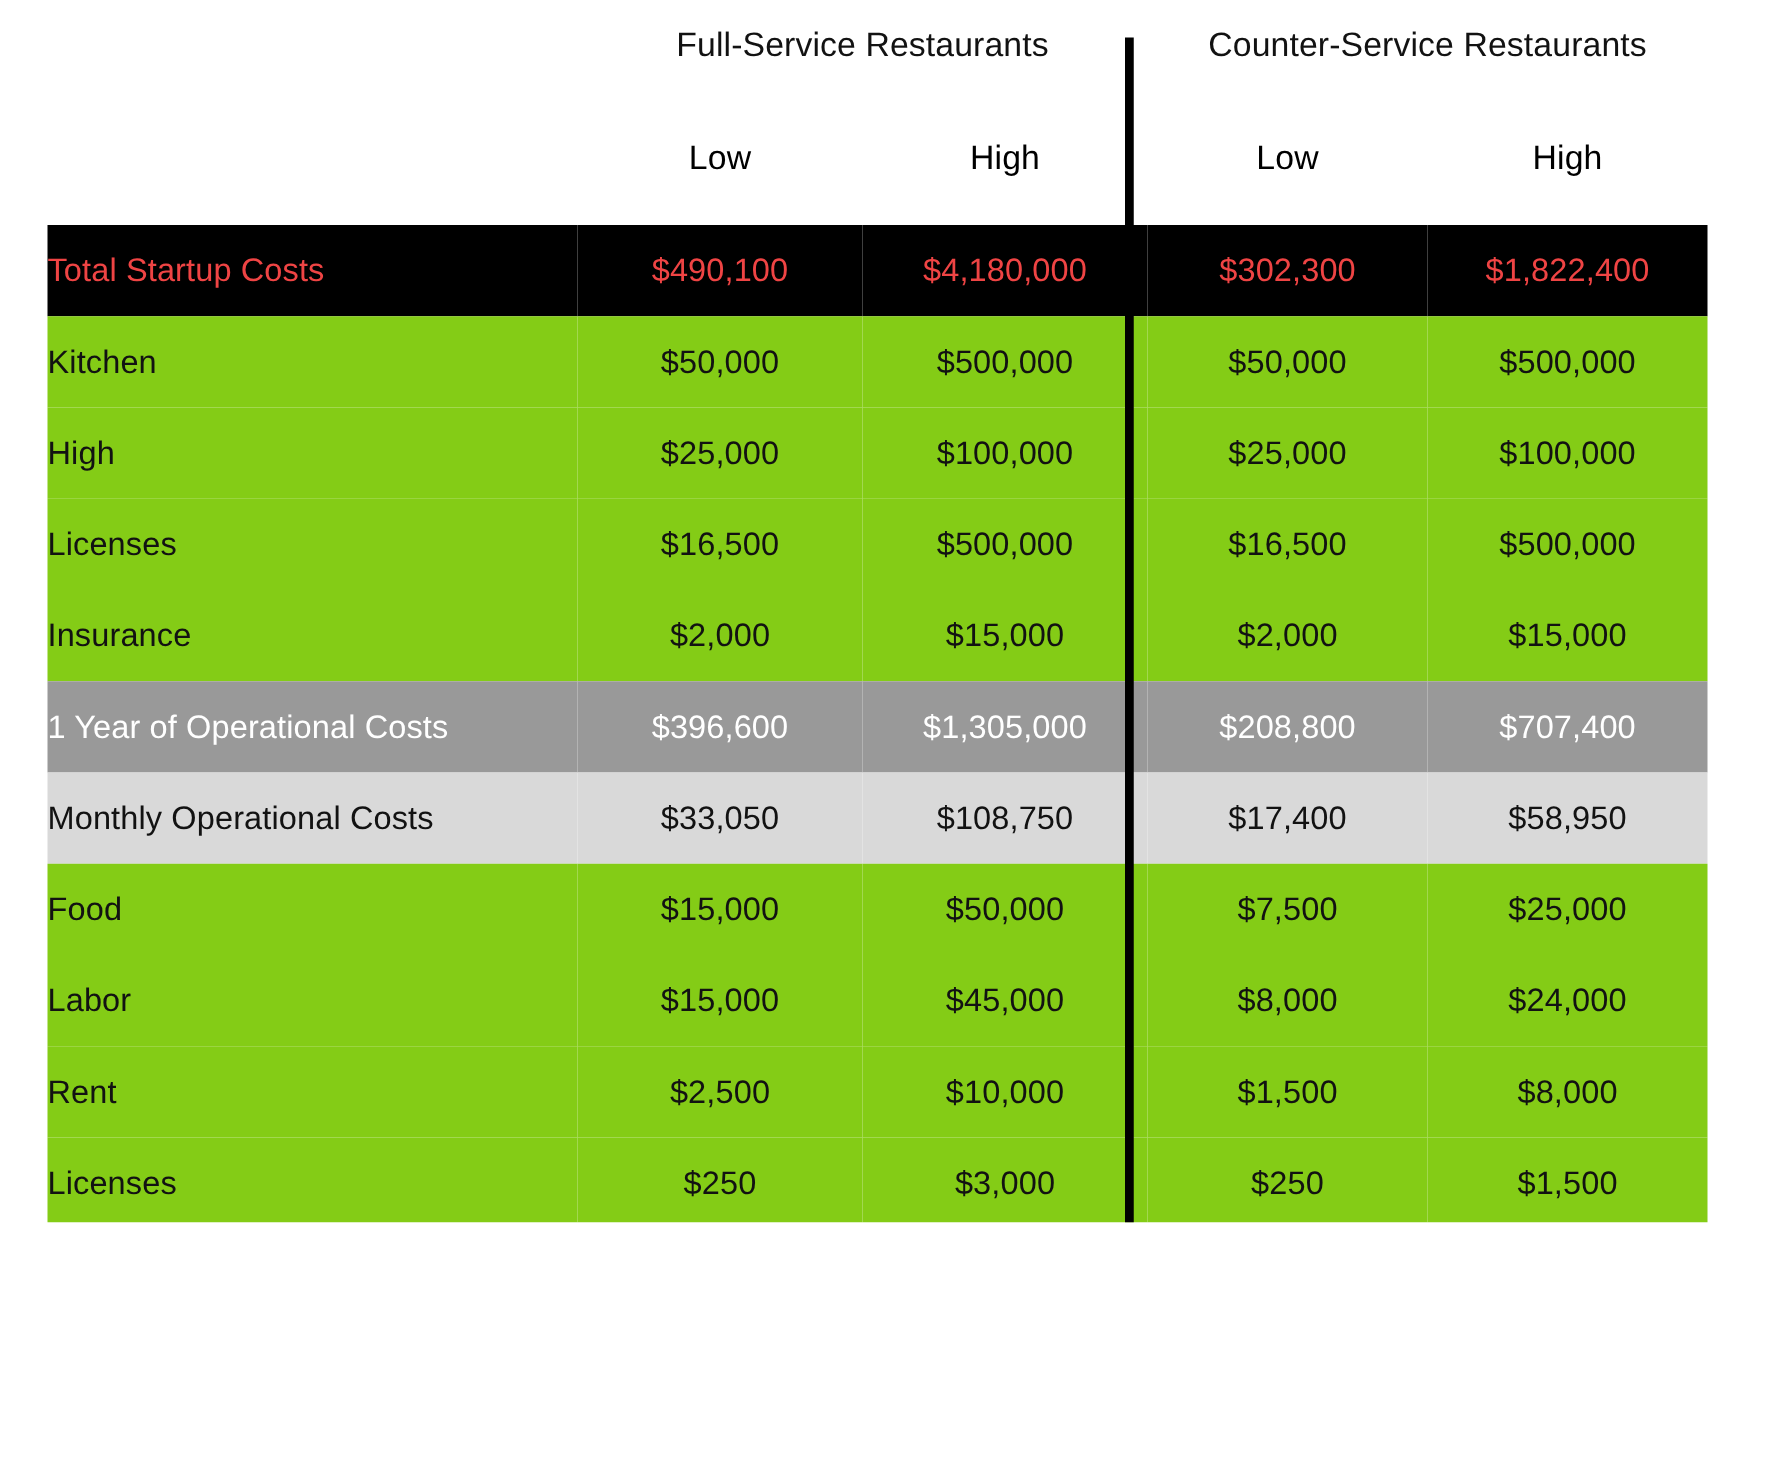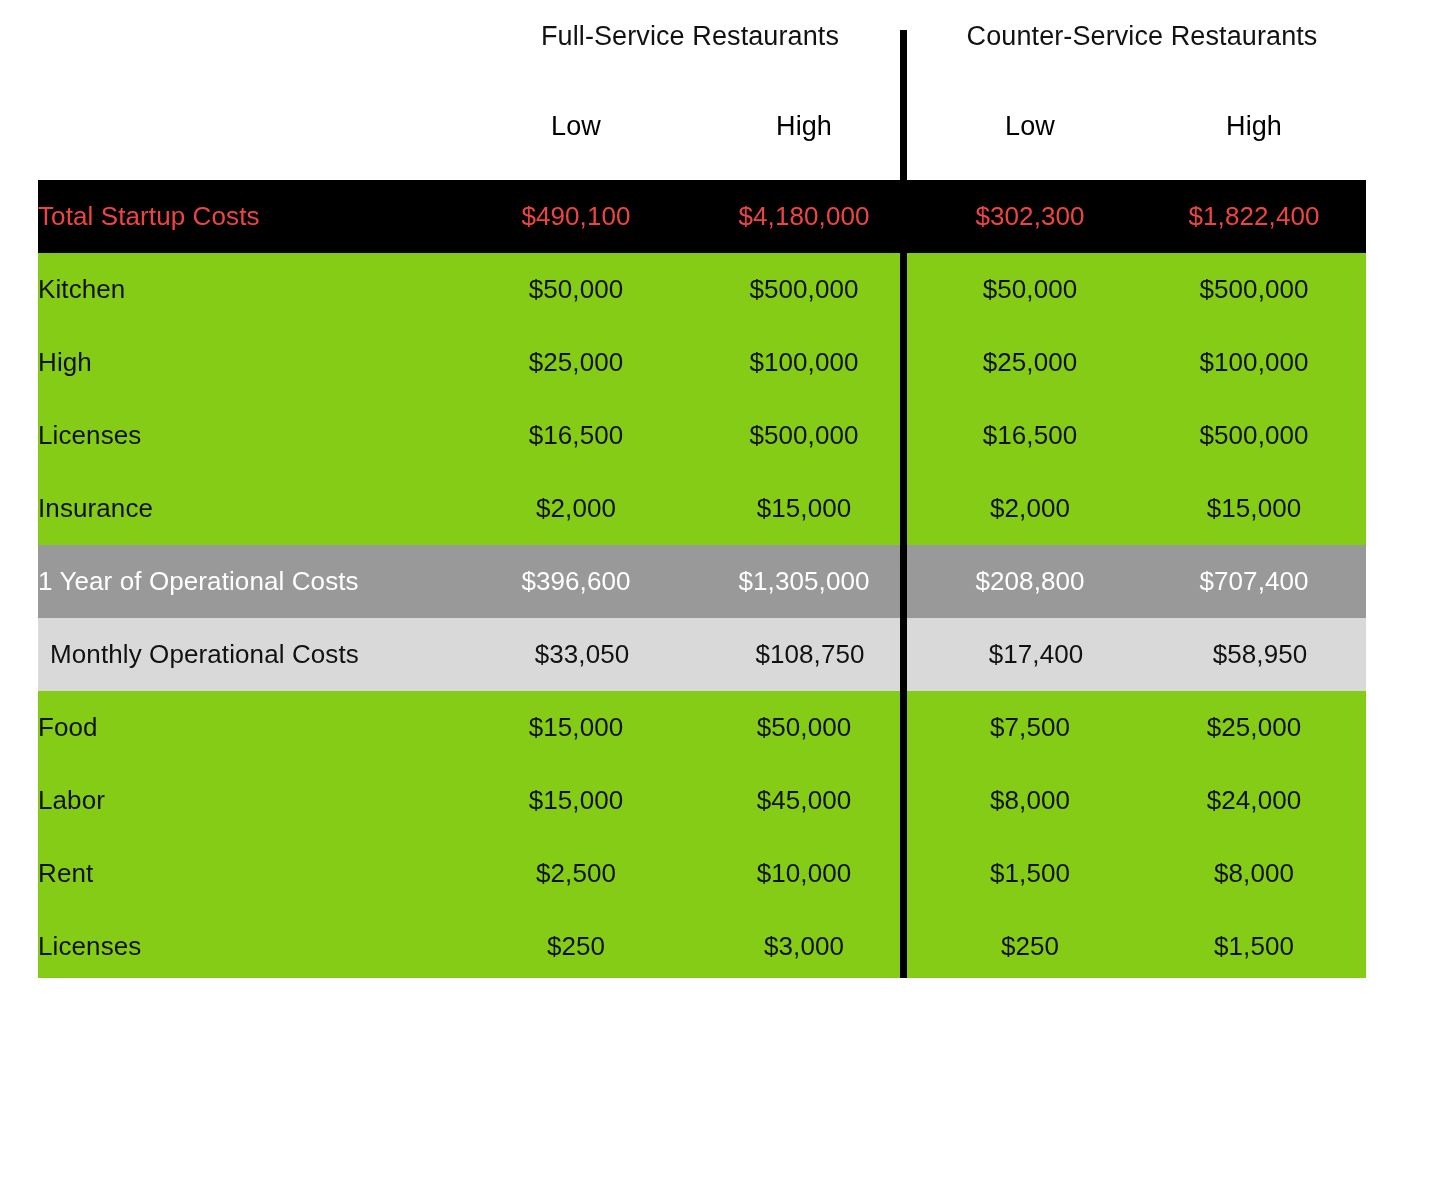--- a/index.html
+++ b/index.html
@@ -103,21 +103,20 @@
     background: #000000;
     color: #ef4444;
   }
   tr.band-gray td {
     background: #999999;
     color: #ffffff;
   }
   tr.band-lightgray td {
     background: #d9d9d9;
     color: #121212;
-    padding-left: 12px;
   }
   tr.band-white td {
     background: #84cc16;
     color: #121212;
   }
 
   
 </style>
 </head>
 <body>

